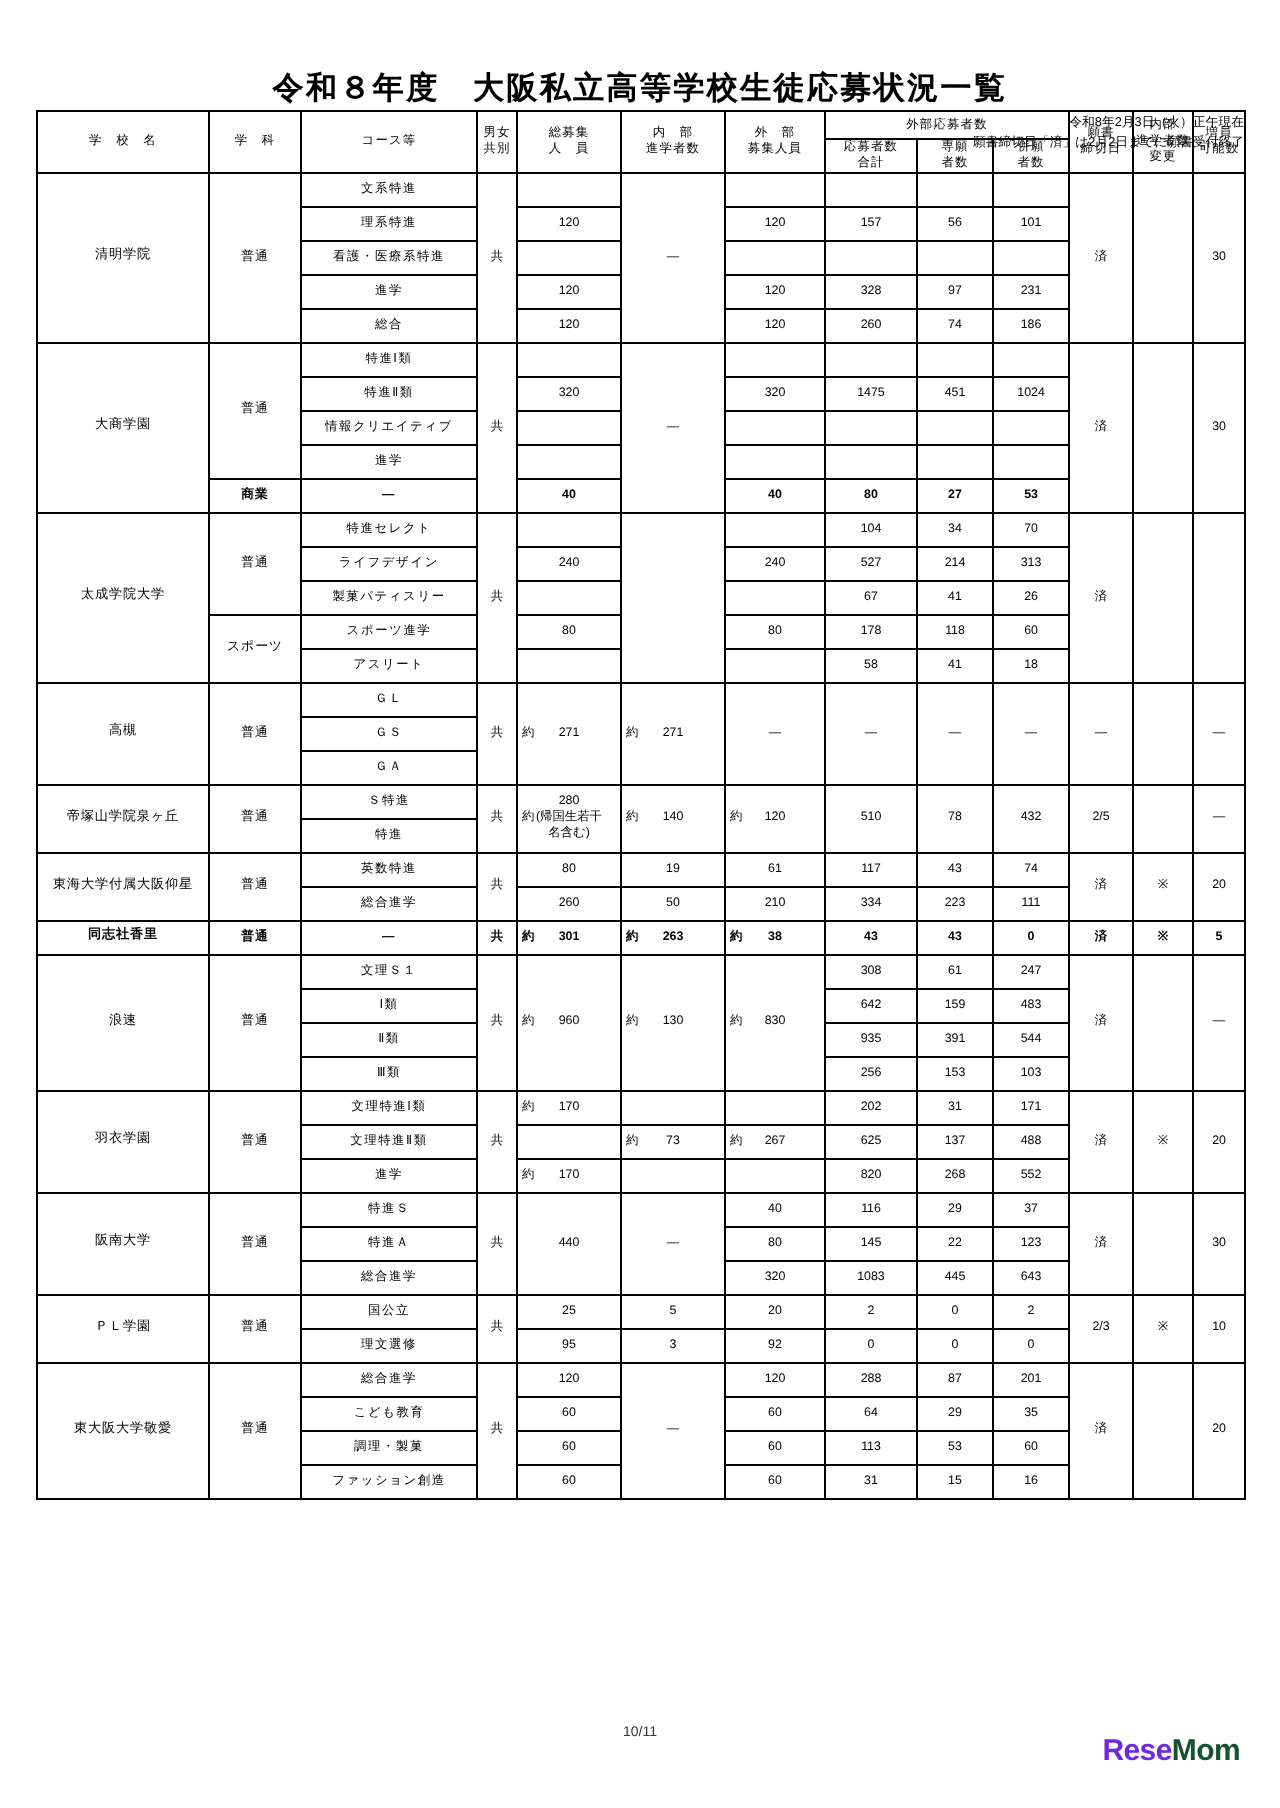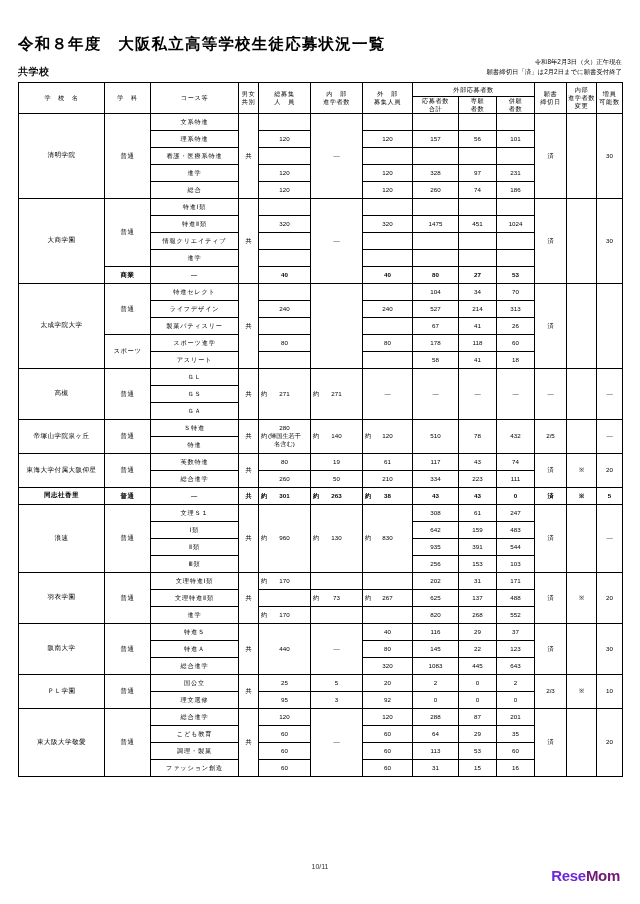--- a/index.html
+++ b/index.html
@@ -7,20 +7,21 @@
     width:640px; height:904px;
     background:#ffffff;
     font-family:"Liberation Sans", sans-serif;
     color:#111;
     position:relative;
     overflow:hidden;
   }
   .page { position:relative; width:640px; height:904px; box-sizing:border-box; padding:0 18px; }
 
   .doc-title {
+    text-align:center;
     font-size:15.5px;
     font-weight:bold;
     letter-spacing:1.2px;
     padding-top:34px;
     color:#000;
   }
   .meta-block {
     position:absolute;
     right:18px;
     top:57px;
@@ -76,35 +77,34 @@
   }
   .brand {
     position:absolute;
     right:20px;
     bottom:20px;
     font-size:15px;
     font-weight:bold;
     letter-spacing:-0.3px;
   }
   .brand .rese { color:#6d28d9; }
-  .brand .mom  { color:#701a75; }
+  .brand .mom  { color:#14532d; }
 </style>
 </head>
 <body>
 
 <div class="page">
 
   <div class="doc-title">令和８年度　大阪私立高等学校生徒応募状況一覧</div>
 
   <div class="meta-block">
     <div>令和8年2月3日（火）正午現在</div>
     <div>願書締切日「済」は2月2日までに願書受付終了</div>
   </div>
 
-  <div class="section-label">共学校</div>
 
   <table class="main">
     <colgroup>
       <col style="width:86px">
       <col style="width:46px">
       <col style="width:88px">
       <col style="width:20px">
       <col style="width:52px">
       <col style="width:52px">
       <col style="width:50px">

